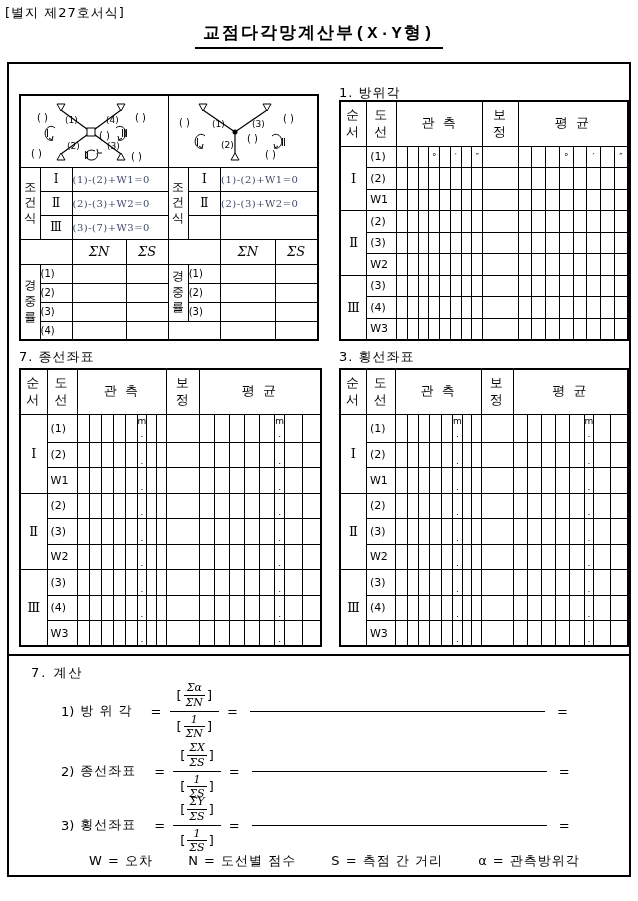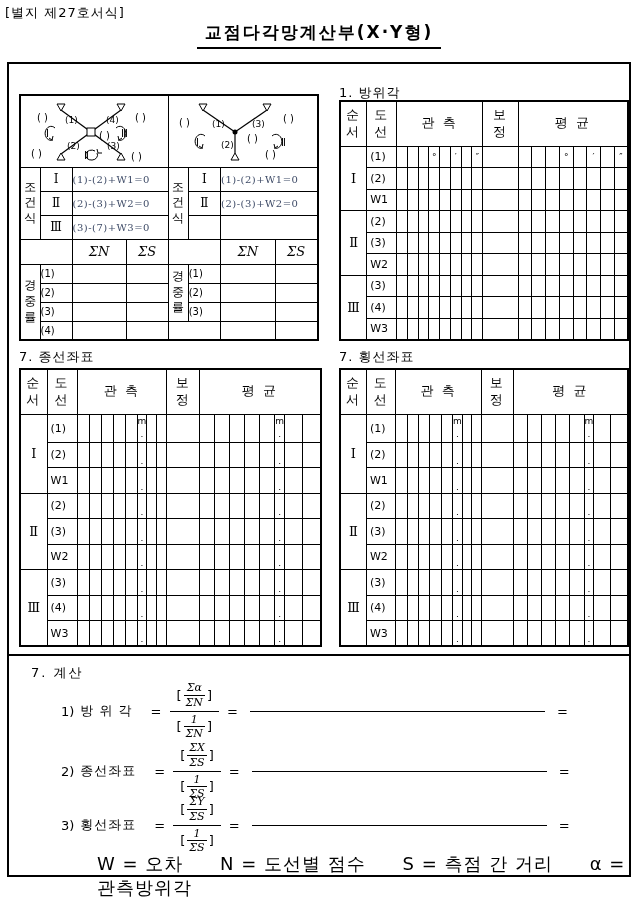--- a/index.html
+++ b/index.html
@@ -1,19 +1,19 @@
 <!DOCTYPE html>
 <html><head>
 <meta charset="utf-8">
 <style>
   html,body{margin:0;padding:0;background:#fff;}
   .page{position:relative;width:638px;height:901px;background:#fff;color:#000;
         font-family:"DejaVu Sans",sans-serif;overflow:hidden;}
   .form-ref{position:absolute;left:5px;top:4px;font-size:13px;letter-spacing:1px;}
-  .title-wrap{position:absolute;left:0;top:21px;width:100%;text-align:center;}
+  .title-wrap{position:absolute;left:0;top:21px;width:100%;text-align:center;font-family:Liberation Mono, monospace;}
   .title{display:inline-block;font-size:17px;font-weight:bold;letter-spacing:2px;
          border-bottom:2px solid #000;padding:0 8px 3px 8px;}
   .sheet{position:absolute;left:7px;top:62px;width:620px;height:811px;border:2px solid #000;}
   .sheet > div, .sheet > table{position:absolute;}
   .sk-title{left:75px;top:6px;width:150px;text-align:center;font-size:15px;letter-spacing:8px;}
   .t-title{font-size:13px;letter-spacing:1px;}
   
   .sketch{left:10px;top:30px;border-collapse:collapse;table-layout:fixed;border:2px solid #000;}
   .sketch td{border:1px solid #000;padding:0;overflow:hidden;}
   .vlab{white-space:pre-line;font-size:12px;line-height:1.3;text-align:center;}
@@ -42,21 +42,21 @@
   .f-label{letter-spacing:1px;margin-right:10px;}
   .f-eq{margin:0 8px;}
   .frac{display:inline-flex;flex-direction:column;align-items:center;
         font-family:"DejaVu Serif",serif;font-style:italic;font-size:11px;line-height:1.25;}
   .frac .bot{border-top:1px solid #000;padding:0 2px;}
   .bfrac{display:inline-flex;flex-direction:column;align-items:center;vertical-align:middle;}
   .bhalf{display:flex;align-items:center;padding:1px 5px;}
   .bbot{border-top:1.5px solid #000;}
   .brk{font-size:13px;font-style:normal;font-family:"DejaVu Sans",sans-serif;margin:0 2px;}
   .blank{display:inline-block;width:295px;height:1px;border-bottom:1.5px solid #000;margin:0 4px;}
-  .legend{left:88px;top:788px;font-size:18px;letter-spacing:1px;}
+  .legend{left:80px;top:788px;font-size:13px;letter-spacing:1px;}
   .legend span{margin-right:30px;}
   .footer{position:absolute;right:6px;top:877px;font-size:13px;}
   svg text{font-family:"DejaVu Sans",sans-serif;fill:#000;}
 </style>
 </head>
 <body>
 
 <div class="page">
   <div class="form-ref">[별지 제27호서식]</div>
   <div class="title-wrap">
@@ -640,21 +640,21 @@
               <td></td>
               <td></td>
               <td class="dec dec-rest">.</td>
               <td></td>
               <td></td>
             </tr>
           </tbody>
         </table>
       </div>
 
-    <div class="t-title" style="left:330px;top:284px">7. 횡선좌표</div>
+    <div class="t-title" style="left:330px;top:284px">3. 횡선좌표</div>
     <div id="t-y" style="left:330px;top:304px">
         <table class="mtable">
           <colgroup>
             <col style="width: 27px;">
             <col style="width: 30px;">
             <col style="width: 12px;">
             <col style="width: 12px;">
             <col style="width: 12px;">
             <col style="width: 12px;">
             <col style="width: 12px;">

